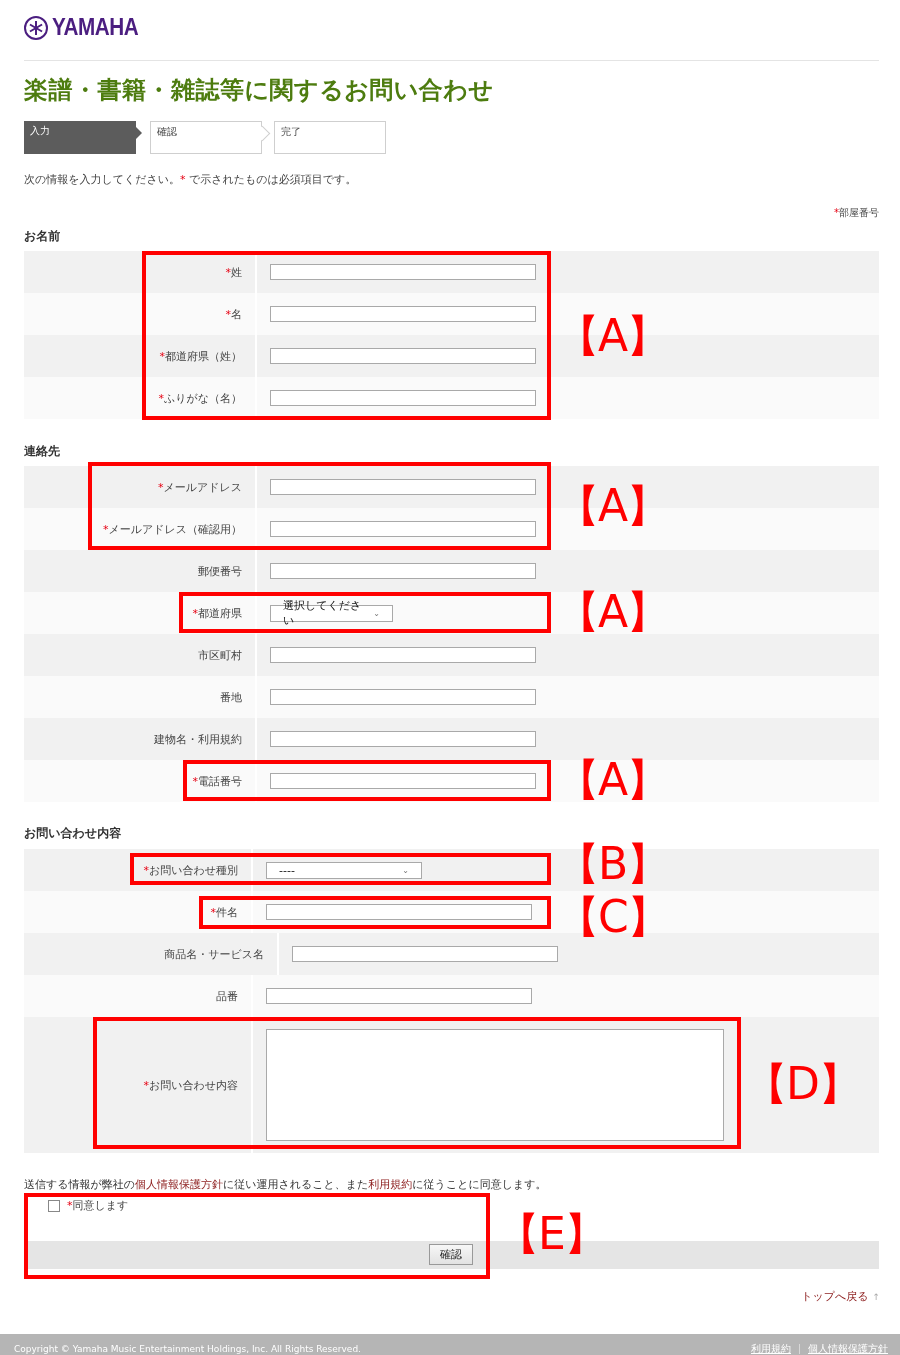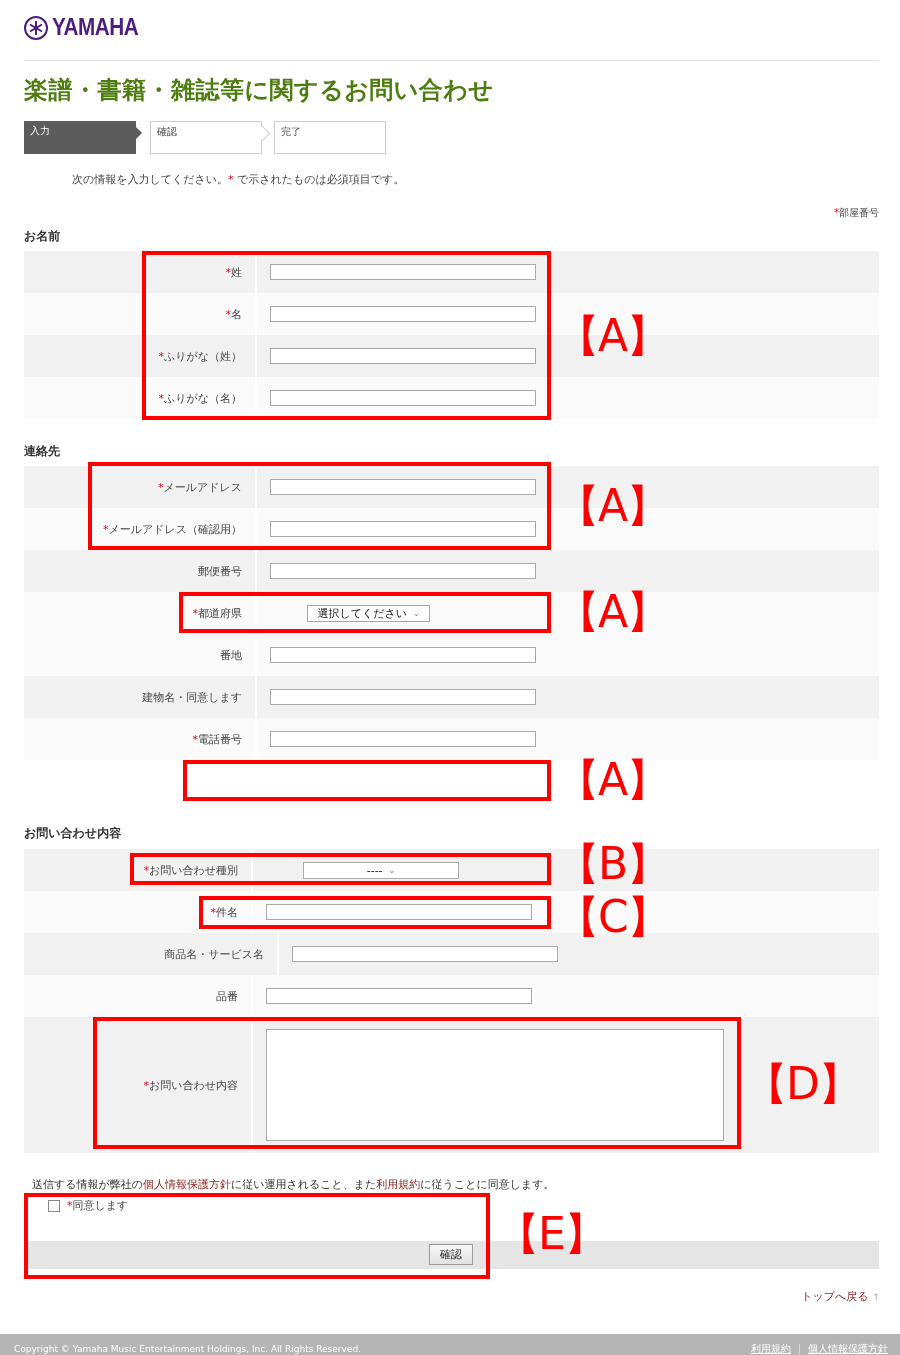--- a/index.html
+++ b/index.html
@@ -18,39 +18,39 @@
   .page-title { position: absolute; left: 24px; top: 74px; font-size: 24px; font-weight: bold; color: #4d7c0f; letter-spacing: 0.5px; }
 
   .steps { position: absolute; left: 24px; top: 121px; height: 33px; }
   .step { position: absolute; top: 0; height: 33px; font-size: 10px; padding: 3px 6px; }
   .step.active { left: 0; width: 112px; background: #5c5c5c; color: #fff; }
   .step.active::after { content: ""; position: absolute; right: -6px; top: 6px; border-left: 6px solid #5c5c5c; border-top: 6px solid transparent; border-bottom: 6px solid transparent; }
   .step.s2 { left: 126px; width: 112px; background: #fff; border: 1px solid #cfcfcf; color: #444; }
   .step.s2::after { content: ""; position: absolute; right: -7px; top: 6px; width: 10px; height: 10px; background: #fff; border-right: 1px solid #cfcfcf; border-top: 1px solid #cfcfcf; transform: rotate(45deg); }
   .step.s3 { left: 250px; width: 112px; background: #fff; border: 1px solid #cfcfcf; color: #444; }
 
-  .intro { position: absolute; left: 24px; top: 172px; font-size: 11px; color: #444; margin-left: 48px; }
+  .intro { position: absolute; left: 24px; top: 172px; font-size: 11px; color: #444; }
   .req { color: #e60012; }
   .req-note { position: absolute; right: 21px; top: 206px; font-size: 10px; color: #444; }
 
   .section-heading { position: absolute; left: 24px; font-size: 12px; font-weight: bold; color: #333; }
 
   .form-table { position: absolute; left: 24px; width: 855px; }
   .row { position: relative; height: 42px; display: flex; }
   .row.odd { background: #f1f1f1; }
   .row.even { background: #fafafa; }
   .row .lbl { height: 100%; display: flex; align-items: center; justify-content: flex-end; padding-right: 13px; font-size: 11px; color: #444; border-right: 2px solid #ffffff; }
   .row .fld { flex: 1; height: 100%; display: flex; align-items: center; padding-left: 13px; }
   .text-input { width: 266px; height: 16px; border: 1px solid #a9a9a9; background: #fff; font-size: 11px; padding: 0 3px; }
-  .select { height: 17px; border: 1px solid #a9a9a9; background: #fff; font-size: 11px; display: flex; align-items: center; justify-content: center; padding: 0 4px; color: #111; margin-left: 37px; }
+  .select { height: 17px; border: 1px solid #a9a9a9; background: #fff; font-size: 11px; display: flex; align-items: center; justify-content: space-between; padding: 0 12px; color: #111; }
   .select .chev { font-size: 8px; color: #777; margin-left: 6px; }
   .textarea { width: 458px; height: 112px; border: 1px solid #a9a9a9; background: #fff; resize: none; position: relative; }
   .textarea::after { content: ""; position: absolute; right: 2px; bottom: 2px; width: 6px; height: 6px; background: linear-gradient(135deg, transparent 50%, #aaa 50%, transparent 65%, #aaa 75%, transparent 85%); }
 
-  .consent-text { position: absolute; left: 24px; top: 1177px; font-size: 11px; color: #333; margin-left: 8px; }
+  .consent-text { position: absolute; left: 24px; top: 1177px; font-size: 11px; color: #333; }
   .consent-text a { color: #8b1a1a; text-decoration: none; }
   .consent-check-row { position: absolute; left: 24px; top: 1195px; width: 855px; height: 46px; }
   .checkbox { position: absolute; left: 24px; top: 5px; width: 12px; height: 12px; border: 1px solid #888; background: #fff; }
   .check-label { position: absolute; left: 43px; top: 3px; font-size: 11px; color: #444; }
   .button-bar { position: absolute; left: 24px; top: 1241px; width: 855px; height: 28px; background: #e5e5e5; }
   .confirm-button { position: absolute; left: 405px; top: 3px; width: 44px; height: 21px; border: 1px solid #999; background: linear-gradient(#f7f7f7, #e2e2e2); font-size: 11px; color: #222; display: flex; align-items: center; justify-content: center; font-family: "DejaVu Sans", sans-serif; }
 
   .back-top { position: absolute; right: 20px; top: 1289px; font-size: 11px; color: #8b1a1a; }
   .back-top .arrow { color: #aaa; font-size: 9px; margin-left: 4px; }
 
@@ -104,21 +104,21 @@
         <span class="req">*</span>
         <span>名</span>
       </div>
     <div class="fld">
         <input class="text-input" type="text" value="" style="">
       </div>
   </div>
   <div class="row odd">
     <div class="lbl" style="width:233px;">
         <span class="req">*</span>
-        <span>ふりがな（姓）</span>
+        <span>都道府県（姓）</span>
       </div>
     <div class="fld">
         <input class="text-input" type="text" value="" style="">
       </div>
   </div>
   <div class="row even">
     <div class="lbl" style="width:233px;">
         <span class="req">*</span>
         <span>ふりがな（名）</span>
       </div>
@@ -161,31 +161,39 @@
         <span class="req">*</span>
         <span>都道府県</span>
       </div>
     <div class="fld">
       <div class="select" style="width:123px;">
         <span>選択してください</span>
         <span class="chev">⌄</span>
       </div>
     </div>
   </div>
+  <div class="row odd">
+    <div class="lbl" style="width:233px;">
+        <span>市区町村</span>
+      </div>
+    <div class="fld">
+        <input class="text-input" type="text" value="" style="">
+      </div>
+  </div>
   <div class="row even">
     <div class="lbl" style="width:233px;justify-content:flex-end;">
         <span>番地</span>
       </div>
     <div class="fld">
         <input class="text-input" type="text" value="" style="">
       </div>
   </div>
   <div class="row odd">
     <div class="lbl" style="width:233px;">
-        <span>建物名・同意します</span>
+        <span>建物名・利用規約</span>
       </div>
     <div class="fld">
         <input class="text-input" type="text" value="" style="">
       </div>
   </div>
   <div class="row even">
     <div class="lbl" style="width:233px;">
         <span class="req">*</span>
         <span>電話番号</span>
       </div>

